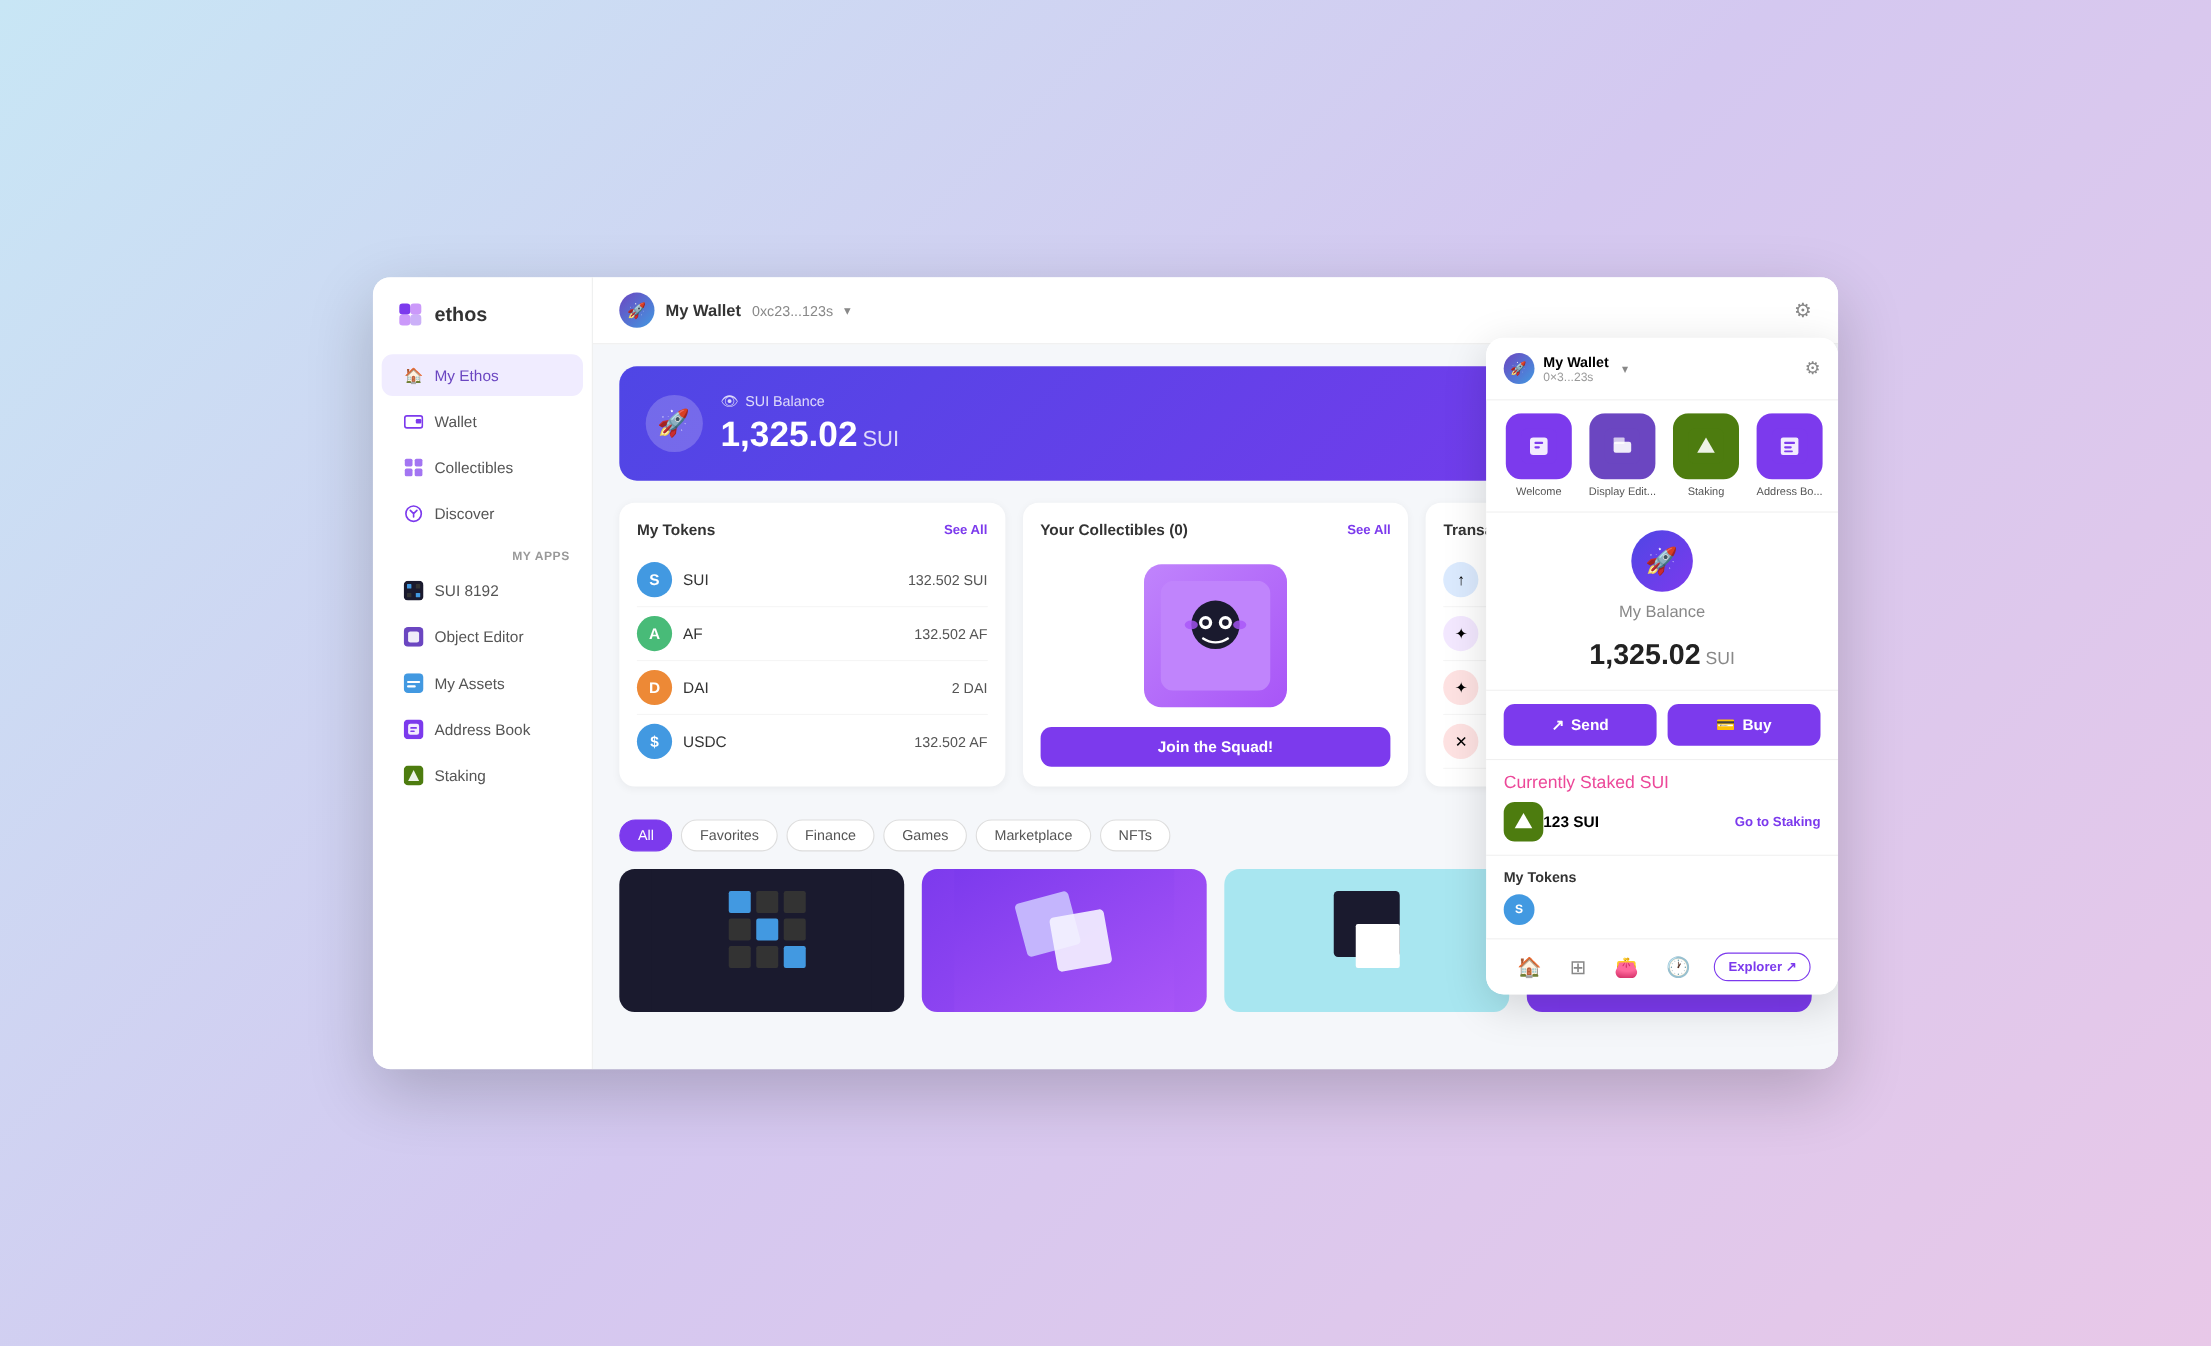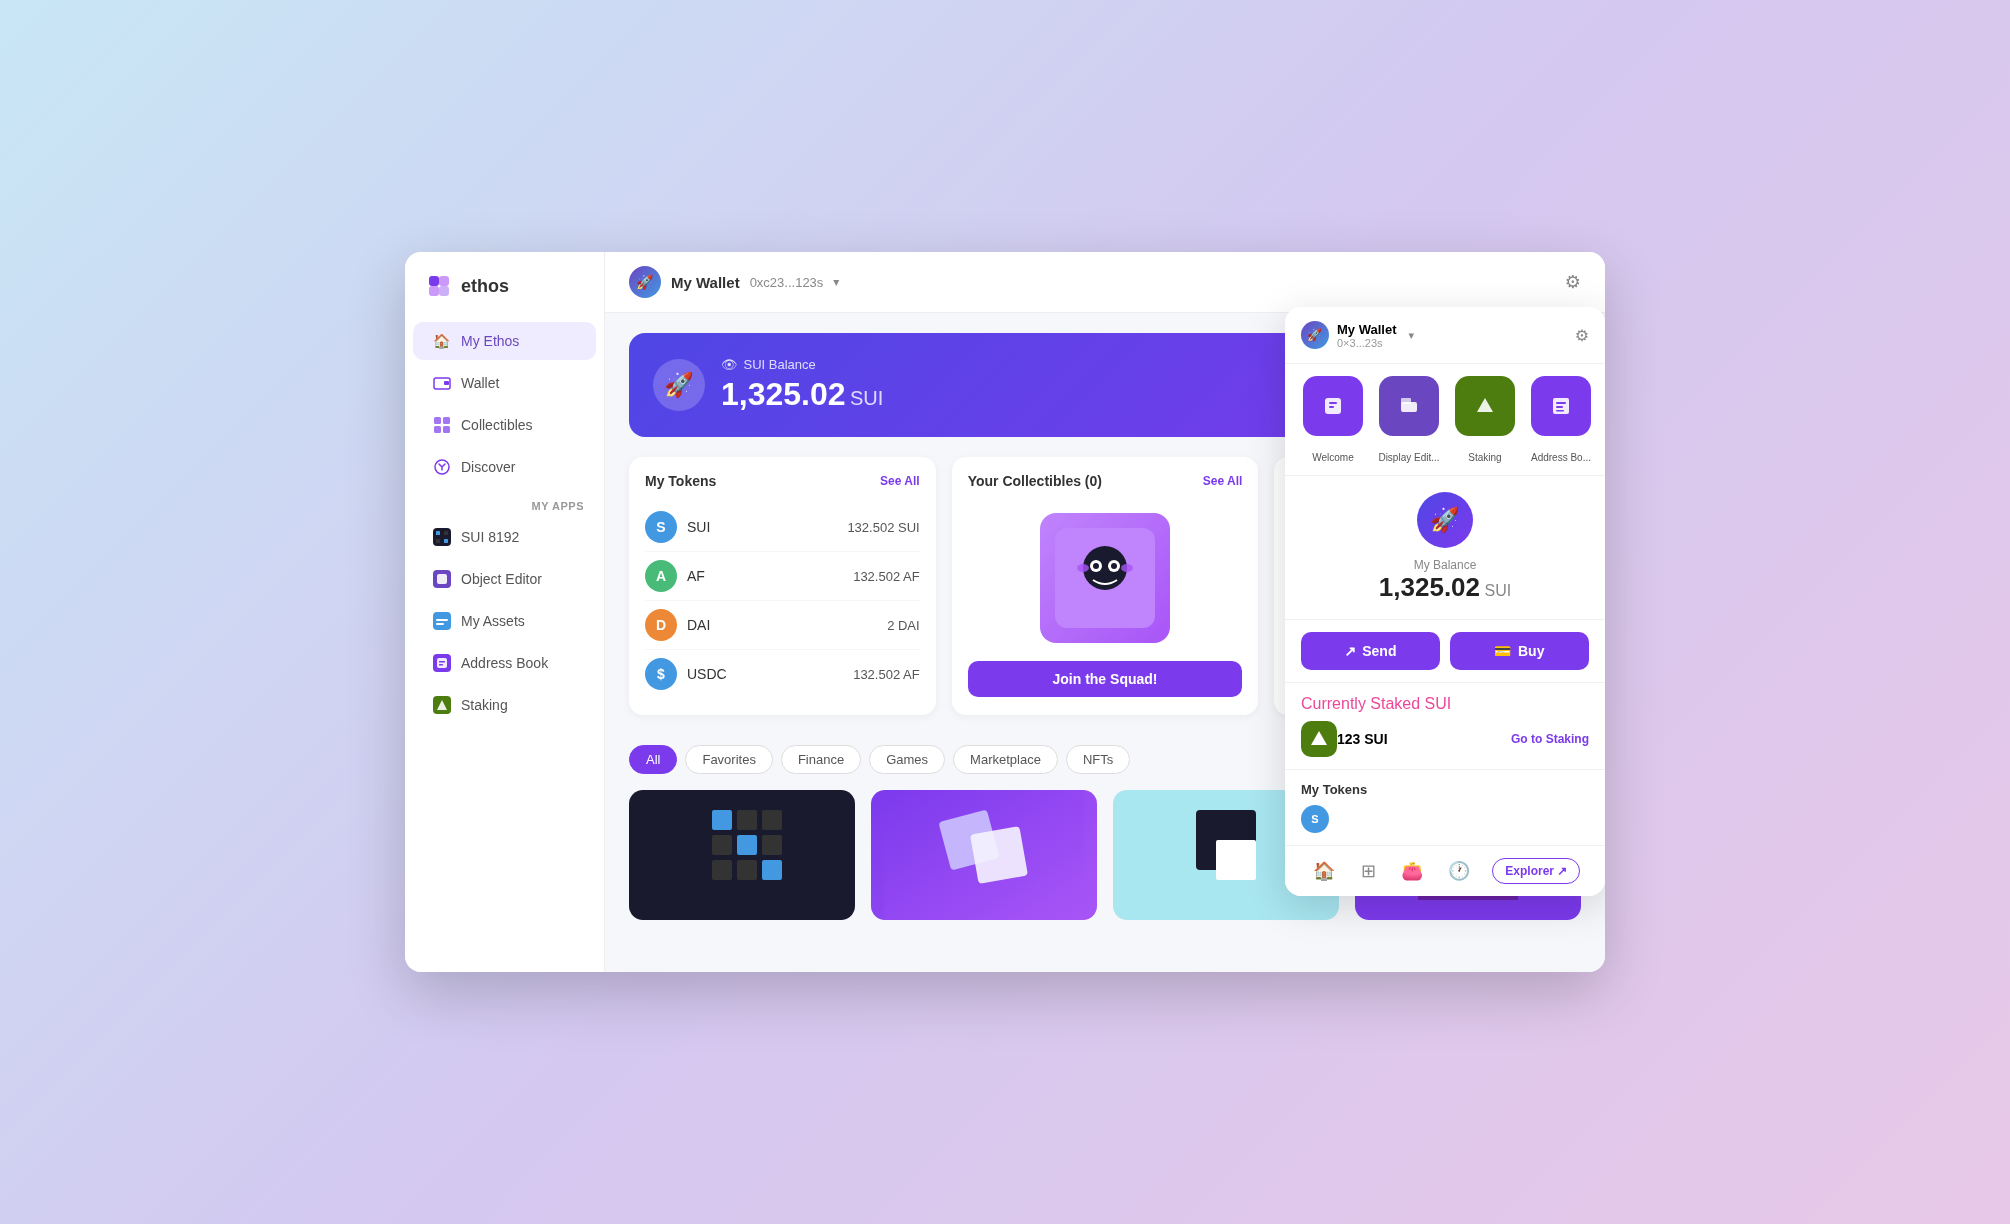--- a/index.html
+++ b/index.html
@@ -6,21 +6,21 @@
     body {
       font-family: -apple-system, BlinkMacSystemFont, 'Segoe UI', sans-serif;
       background: linear-gradient(135deg, #c8e6f5 0%, #d4c8f0 50%, #e8c8e8 100%);
       min-height: 100vh;
       display: flex;
       align-items: center;
       justify-content: center;
       padding: 20px;
     }
     .browser-window {
-      width: 1200px;
+      width: 1332px;
       min-height: 720px;
       background: #f0f4f8;
       border-radius: 16px;
       overflow: hidden;
       box-shadow: 0 20px 60px rgba(0,0,0,0.2);
       display: flex;
       position: relative;
     }
     
     .sidebar {
@@ -380,21 +380,21 @@
       display: flex;
       padding: 12px;
       gap: 4px;
       border-bottom: 1px solid #f0f0f0;
       overflow-x: auto;
     }
     .popup-icon-item {
       display: flex;
       flex-direction: column;
       align-items: center;
-      gap: 16px;
+      gap: 6px;
       min-width: 72px;
       cursor: pointer;
     }
     .popup-icon-box {
       width: 60px;
       height: 60px;
       border-radius: 14px;
       display: flex;
       align-items: center;
       justify-content: center;
@@ -416,23 +416,23 @@
       height: 56px;
       background: linear-gradient(135deg, #4f46e5, #7c3aed);
       border-radius: 50%;
       display: flex;
       align-items: center;
       justify-content: center;
       font-size: 24px;
       margin: 0 auto 10px;
     }
     .popup-balance-label {
-      font-size: 12px;
+      font-size: 15px;
       color: #888;
-      margin-bottom: 0;
+      margin-bottom: 15px;
     }
     .popup-balance-amount {
       font-size: 26px;
       font-weight: 700;
       color: #222;
     }
     .popup-balance-unit {
       font-size: 16px;
       color: #888;
       font-weight: 400;

